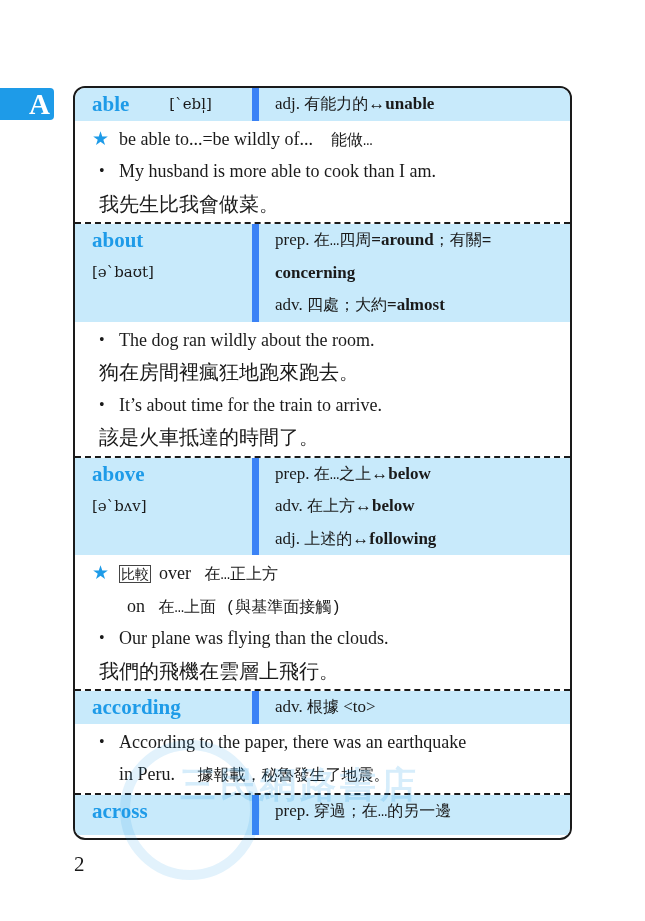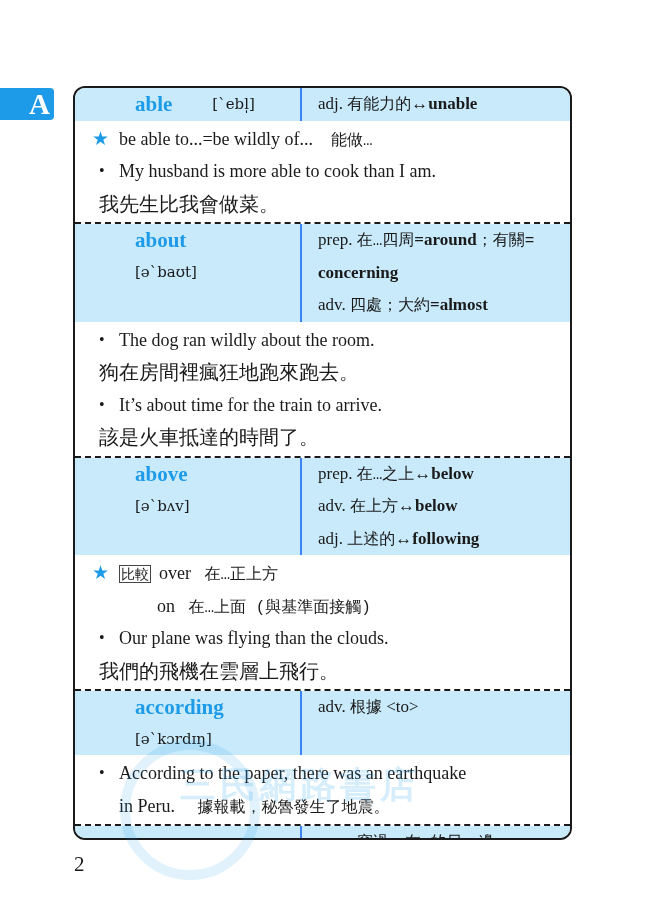--- a/index.html
+++ b/index.html
@@ -14,21 +14,21 @@
     text-align: right; padding-right: 4px; box-sizing: border-box;
   }
   .card {
     position: absolute; left: 73px; top: 86px; width: 499px; height: 754px;
     border: 2px solid #1a1a1a; border-radius: 12px; overflow: hidden; box-sizing: border-box;
     background: #fff;
   }
   .head {
     background: #c8eafb; display: flex; position: relative;
   }
-  .head .lcol { width: 184px; border-right: 2px solid #3b82f6; box-sizing: border-box; padding-left: 17px; margin-left: 43px; }
+  .head .lcol { width: 184px; border-right: 7px solid #3b82f6; box-sizing: border-box; padding-left: 17px; }
   .head .rcol { flex: 1; padding-left: 16px; }
   .word { color: #1e9be8; font-weight: bold; font-size: 21px; line-height: 32px; height: 32px; }
   .phon { font-size: 17px; line-height: 32px; height: 32px; font-family: "DejaVu Serif", serif; font-size: 15px; }
   .def { font-size: 17px; line-height: 32.5px; height: 32.5px; white-space: nowrap; }
   .def b { font-family: "Liberation Serif", serif; margin-top: 6px; }
   .cjk { font-family: Liberation Mono, monospace; font-size: 16px; }
   .body { padding: 2px 0 2px 0; }
   .line { font-size: 18px; line-height: 32.5px; height: 32.5px; white-space: nowrap; position: relative; }
   .ex { padding-left: 44px; }
   .bullet { position: absolute; left: 24px; top: 0; font-size: 16px; }
@@ -122,35 +122,34 @@
       <div class="def">
         <span>adj.</span> <span class="cjk">上述的</span><span>↔</span><b>following</b>
       </div>
     </div>
   </div>
   <div class="body">
     <div class="line note">
       <span class="star">★</span>
       <span class="box">比較</span><span>over</span>&nbsp;&nbsp;&nbsp;<span class="cjk">在…正上方</span>
     </div>
-    <div class="line" style="padding-left:82px;">
+    <div class="line" style="padding-left:52px;">
       <span>on</span>&nbsp;&nbsp;&nbsp;<span class="cjk">在…上面 (與基準面接觸)</span>
     </div>
     <div class="line ex">
       <span class="bullet">•</span>
       <span>Our plane was flying than the clouds.</span>
     </div>
     <div class="line zh">我們的飛機在雲層上飛行。</div>
   </div>
   <div class="dash"></div>
 
   <div class="head">
     <div class="lcol">
       <div class="word">according</div>
-      <div class="phon">[əˋkɔrdɪŋ]</div>
     </div>
     <div class="rcol">
       <div class="def">
         <span>adv.</span> <span class="cjk">根據</span> <span>&lt;to&gt;</span>
       </div>
     </div>
   </div>
   <div class="body">
     <div class="line ex">
       <span class="bullet">•</span>

